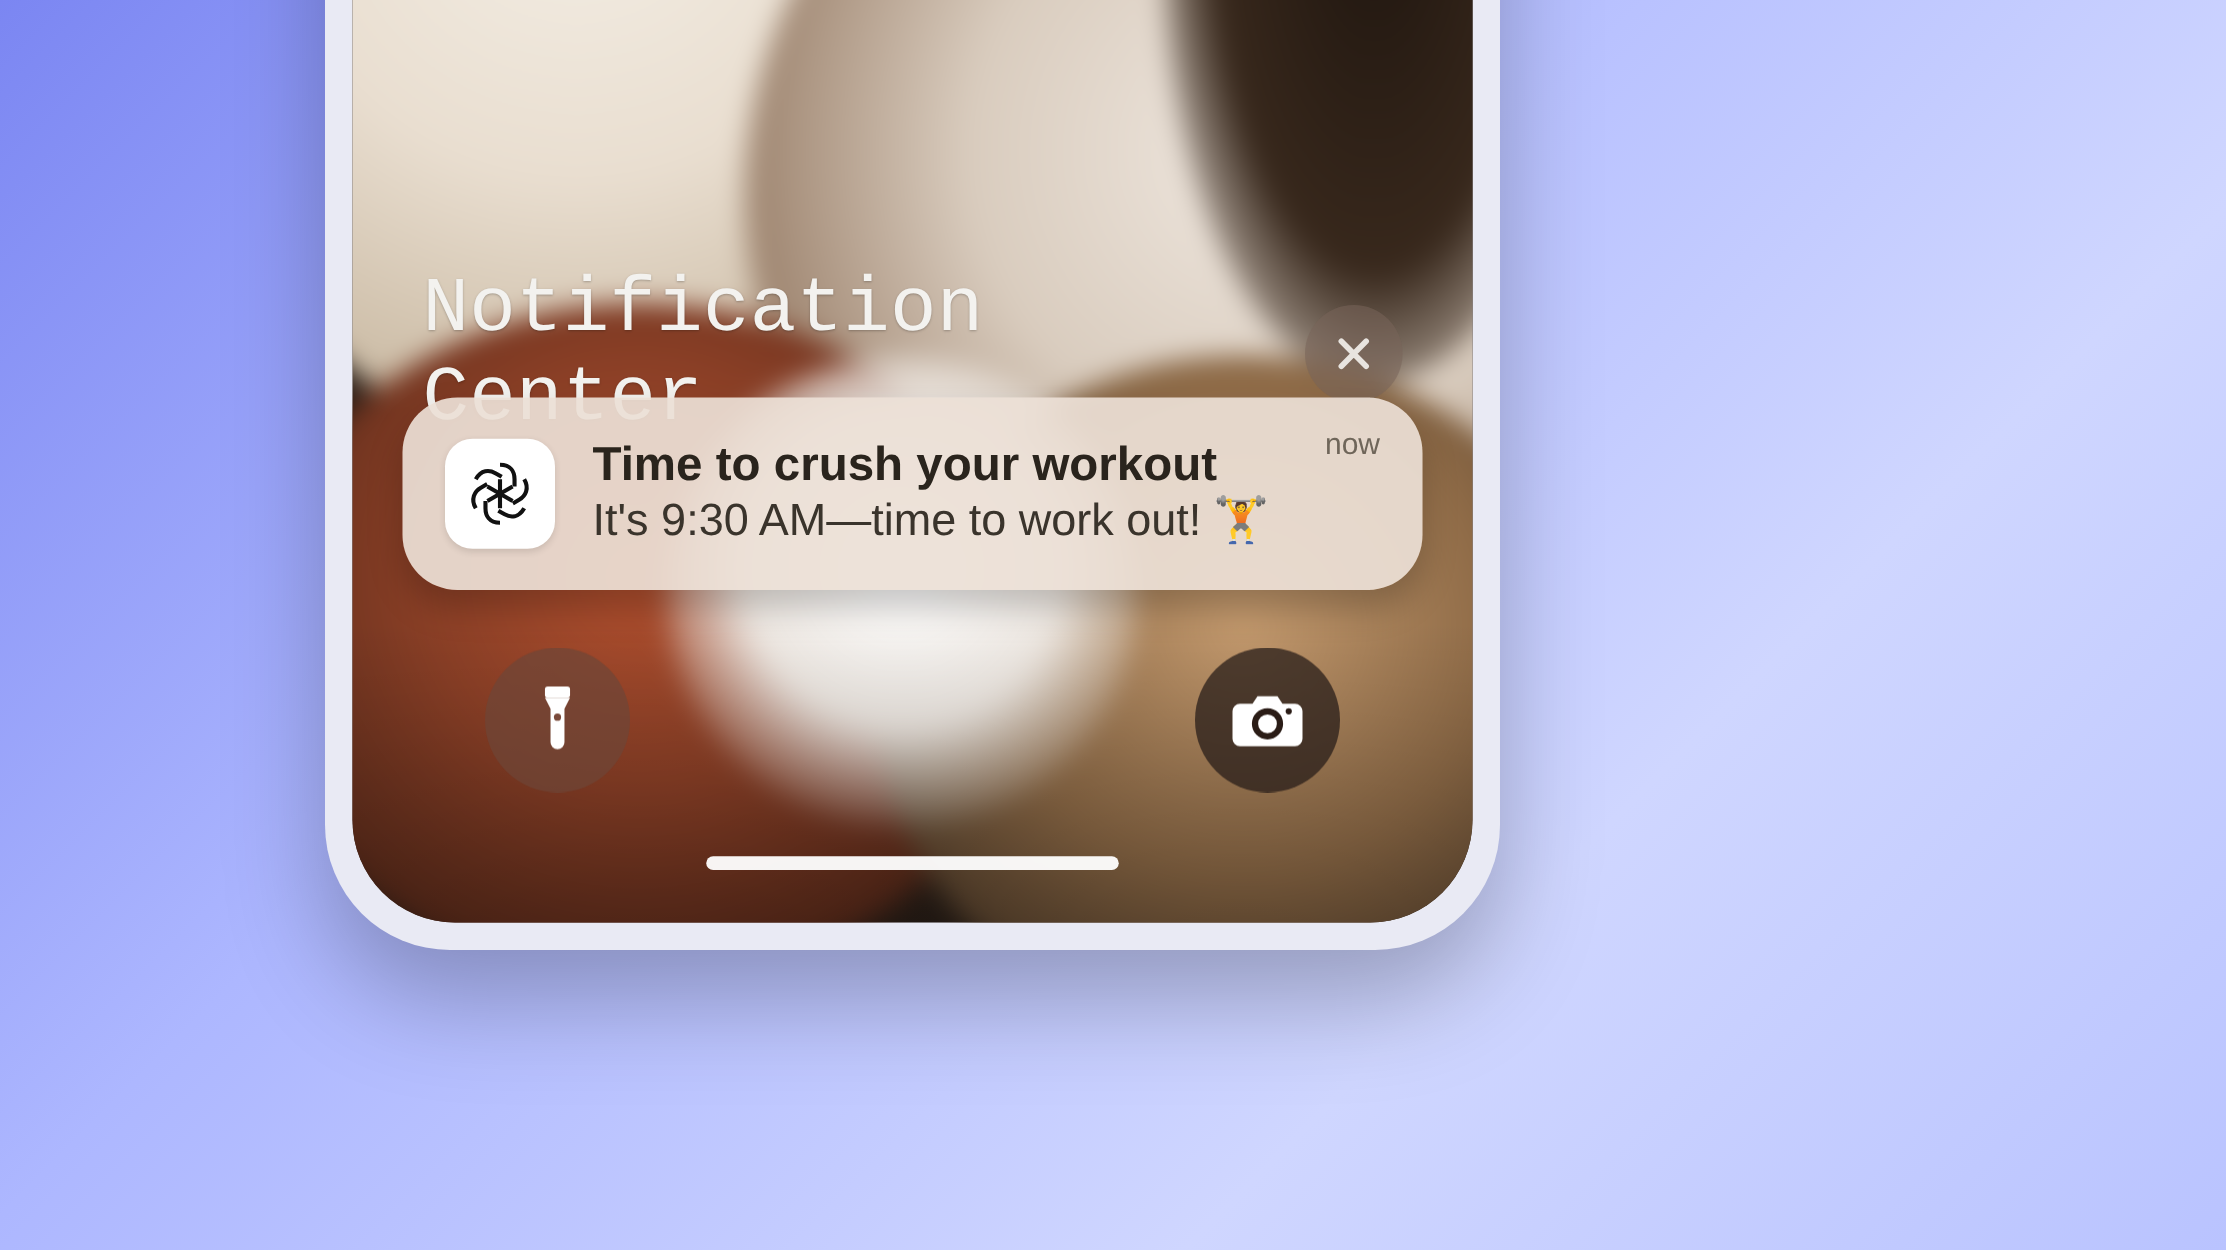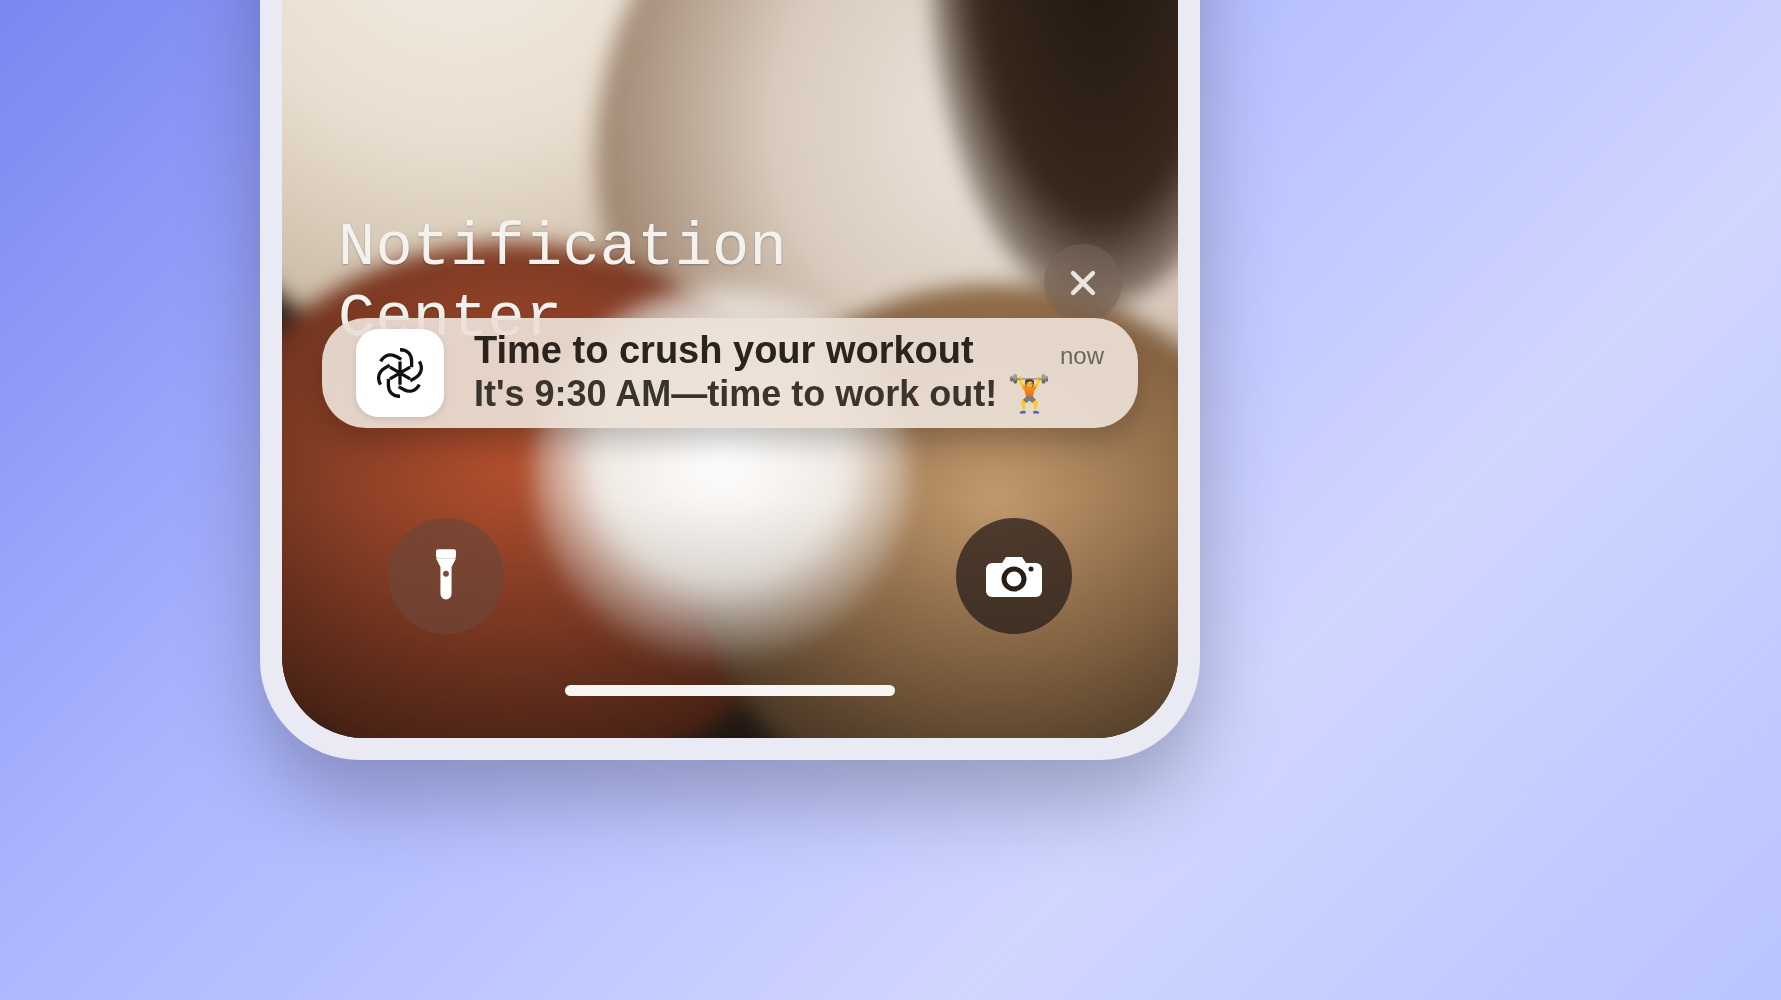--- a/index.html
+++ b/index.html
@@ -92,21 +92,21 @@
     background: rgba(120,100,90,0.55);
     backdrop-filter: blur(2px);
     display: flex; align-items: center; justify-content: center;
     cursor: pointer;
   }
 
   .notif {
     position: absolute;
     left: 40px; right: 40px;
     top: 596px;
-    height: 110px;
+    height: 154px;
     border-radius: 44px;
     background: rgba(236,224,214,0.92);
     box-shadow: 0 14px 28px rgba(0,0,0,0.22);
     display: flex;
     align-items: center;
     padding: 0 34px;
     cursor: pointer;
   }
   .notif-icon-wrap {
     width: 88px; height: 88px;
@@ -123,21 +123,21 @@
     padding-right: 12px;
   }
   .notif-title {
     font-size: 38px;
     font-weight: 700;
     color: #2a241d;
     line-height: 1.1;
   }
   .notif-body {
     font-size: 36px;
-    font-weight: 700;
+    font-weight: 400;
     color: #3a342c;
     line-height: 1.25;
     white-space: nowrap;
     overflow: hidden;
   }
   .notif-time {
     font-size: 24px;
     color: #6f665a;
     align-self: flex-start;
     margin-top: 24px;

